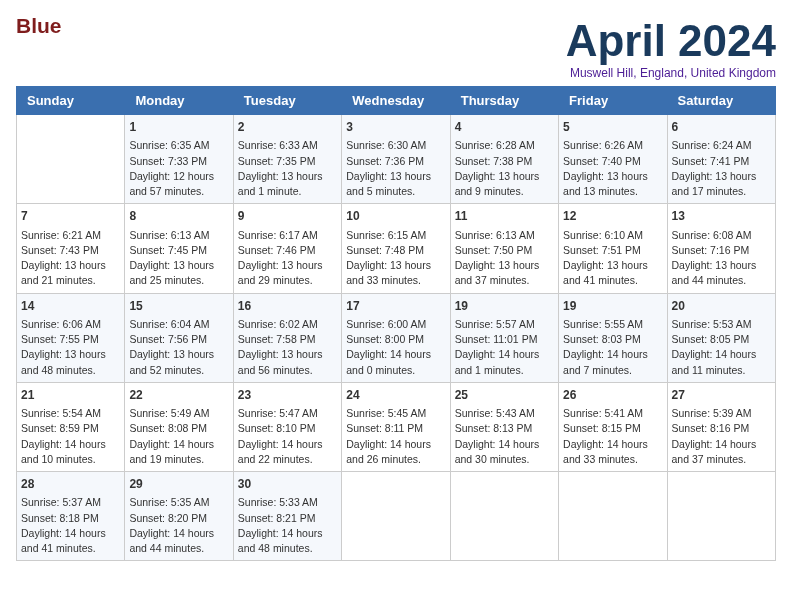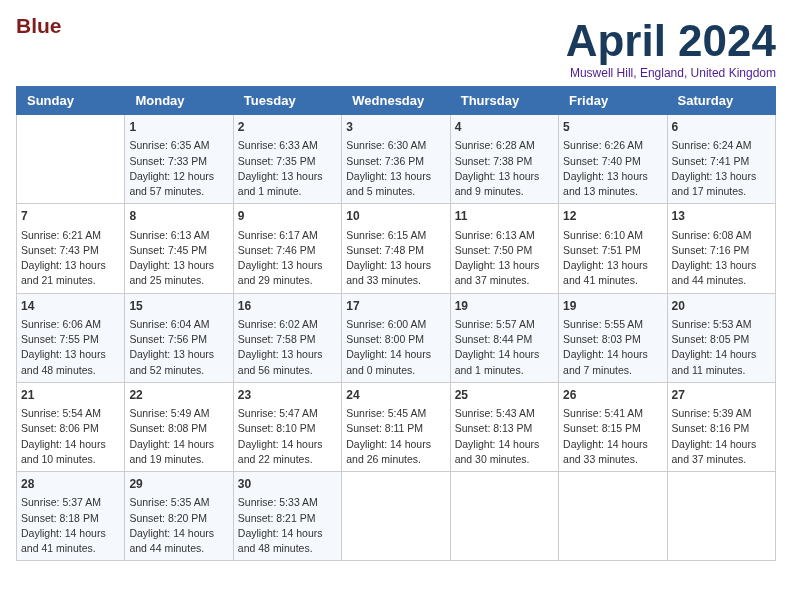--- a/index.html
+++ b/index.html
@@ -234,21 +234,21 @@
         <td>
           <span class="day-num">17</span>
           <div>Sunrise: 6:00 AM</div>
           <div>Sunset: 8:00 PM</div>
           <div>Daylight: 14 hours</div>
           <div>and 0 minutes.</div>
         </td>
         <td>
           <span class="day-num">19</span>
           <div>Sunrise: 5:57 AM</div>
-          <div>Sunset: 8:44 PM</div>
+          <div>Sunset: 11:01 PM</div>
           <div>Daylight: 14 hours</div>
           <div>and 1 minutes.</div>
         </td>
         <td>
           <span class="day-num">19</span>
           <div>Sunrise: 5:55 AM</div>
           <div>Sunset: 8:03 PM</div>
           <div>Daylight: 14 hours</div>
           <div>and 7 minutes.</div>
         </td>
@@ -257,21 +257,21 @@
           <div>Sunrise: 5:53 AM</div>
           <div>Sunset: 8:05 PM</div>
           <div>Daylight: 14 hours</div>
           <div>and 11 minutes.</div>
         </td>
       </tr>
       <tr>
         <td>
           <span class="day-num">21</span>
           <div>Sunrise: 5:54 AM</div>
-          <div>Sunset: 8:06 PM</div>
+          <div>Sunset: 8:59 PM</div>
           <div>Daylight: 14 hours</div>
           <div>and 10 minutes.</div>
         </td>
         <td>
           <span class="day-num">22</span>
           <div>Sunrise: 5:49 AM</div>
           <div>Sunset: 8:08 PM</div>
           <div>Daylight: 14 hours</div>
           <div>and 19 minutes.</div>
         </td>

